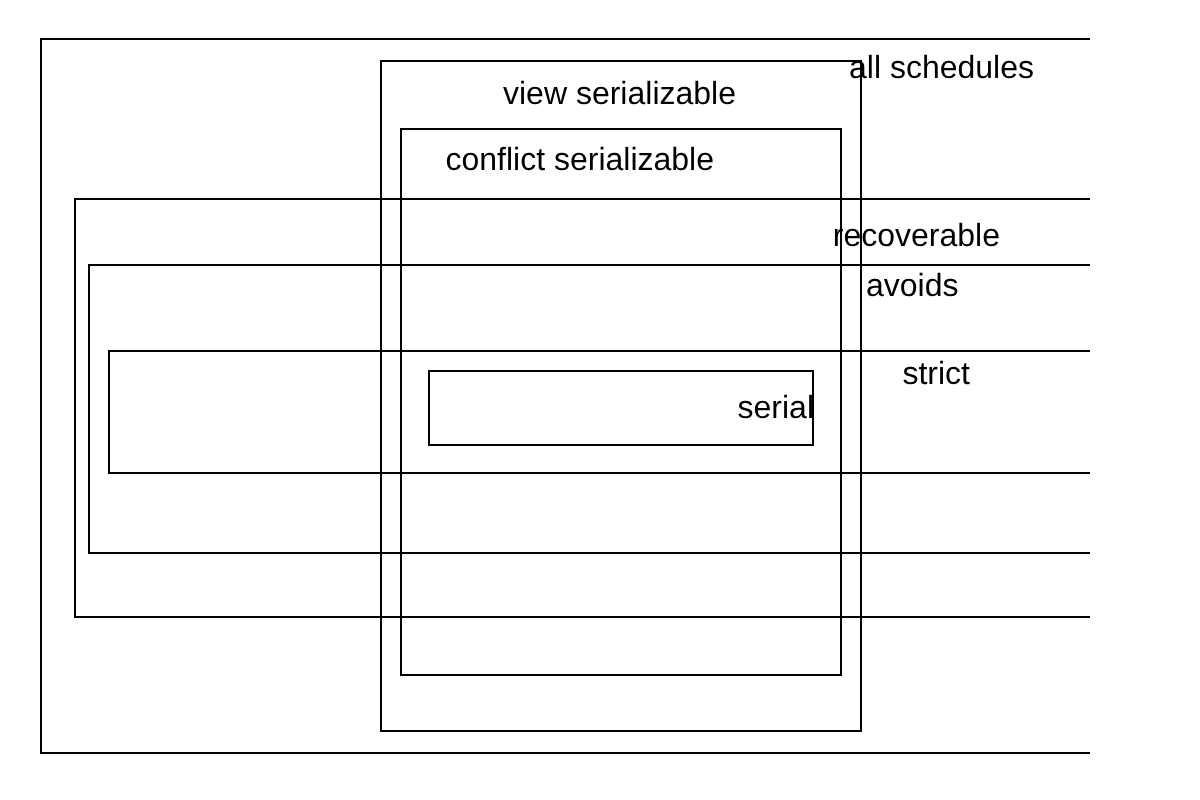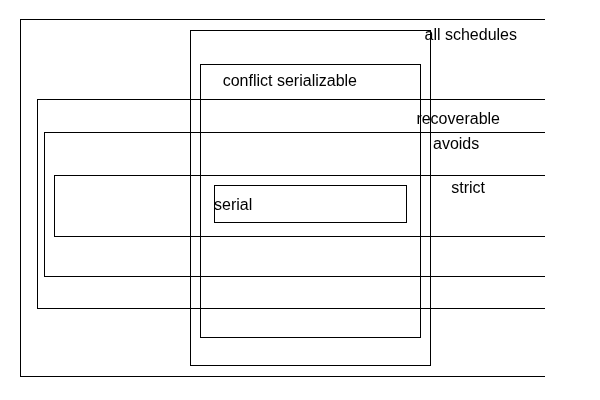--- a/index.html
+++ b/index.html
@@ -37,36 +37,37 @@
     white-space: nowrap;
     color: var(--ink, #000000);
   }
   .l-all      { right: 28px;  top: 25px;  }
   .l-view     { right: 177px; top: 38px;  }
   .l-conflict { right: 188px; top: 71px;  }
   .l-recover  { right: 45px;  top: 109px; }
   .l-aca      { left: 433px;  top: 134px; }
   .l-aca span { display: block; }
   .l-strict   { right: 60px;  top: 178px; }
-  .l-serial   { left: 214px;  top: 195px; width: 193px; text-align: left; }
+  .l-serial   { left: 214px;  top: 195px; width: 193px; text-align: right; }
 </style>
 </head>
 <body>
 
 <div class="stage">
 
   <div class="rect r-all"></div>
   <div class="rect r-view"></div>
   <div class="rect r-conflict"></div>
   <div class="rect r-recover"></div>
   <div class="rect r-aca"></div>
   <div class="rect r-strict"></div>
   <div class="rect r-serial"></div>
 
   <span class="lbl l-all">all schedules</span>
+  <span class="lbl l-view">view serializable</span>
   <span class="lbl l-recover">recoverable</span>
   <span class="lbl l-conflict">conflict serializable</span>
   <span class="lbl l-aca">
     <span>avoids</span>
   </span>
   <span class="lbl l-strict">strict</span>
   <span class="lbl l-serial">serial</span>
 
 </div>
 

